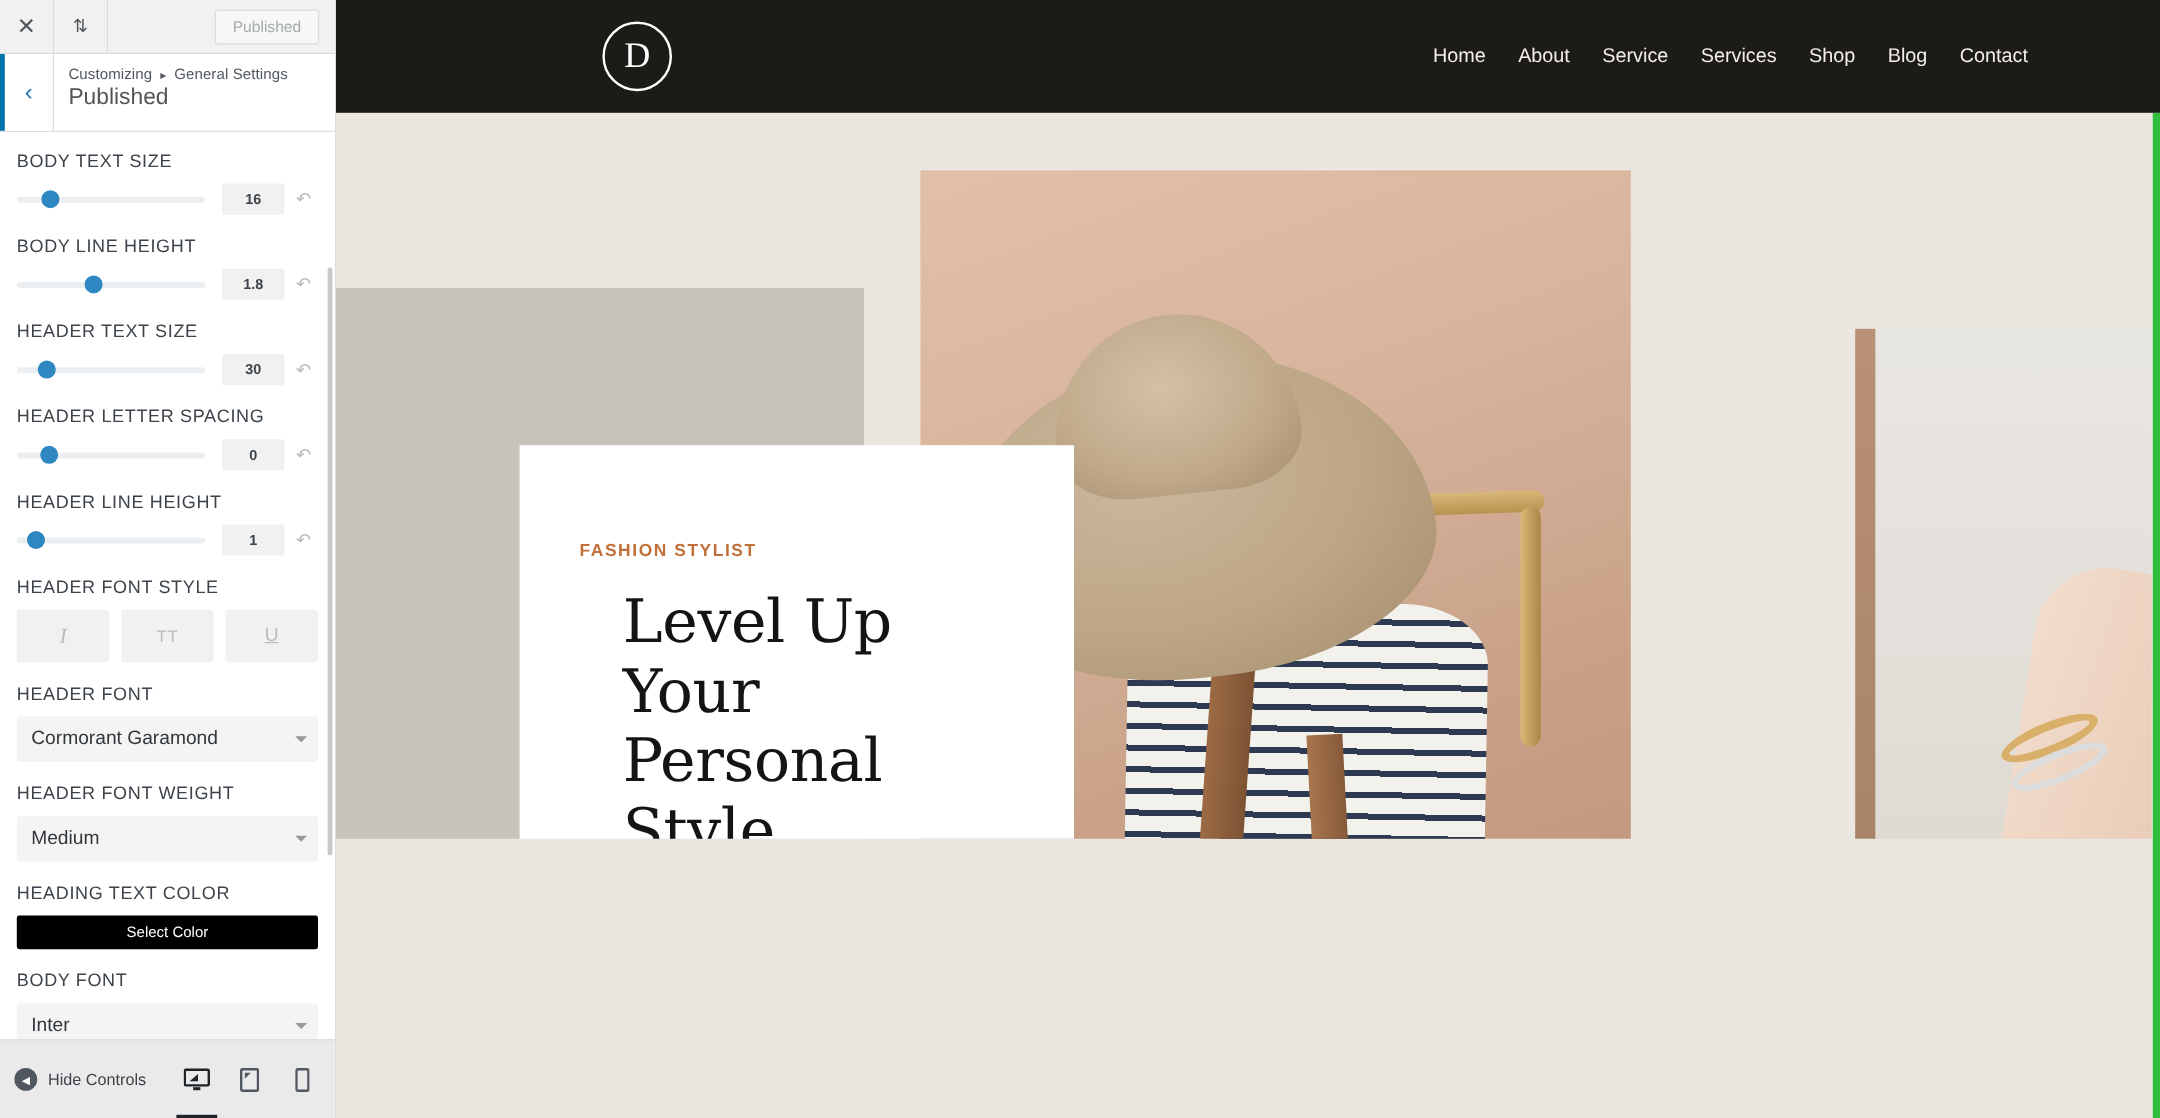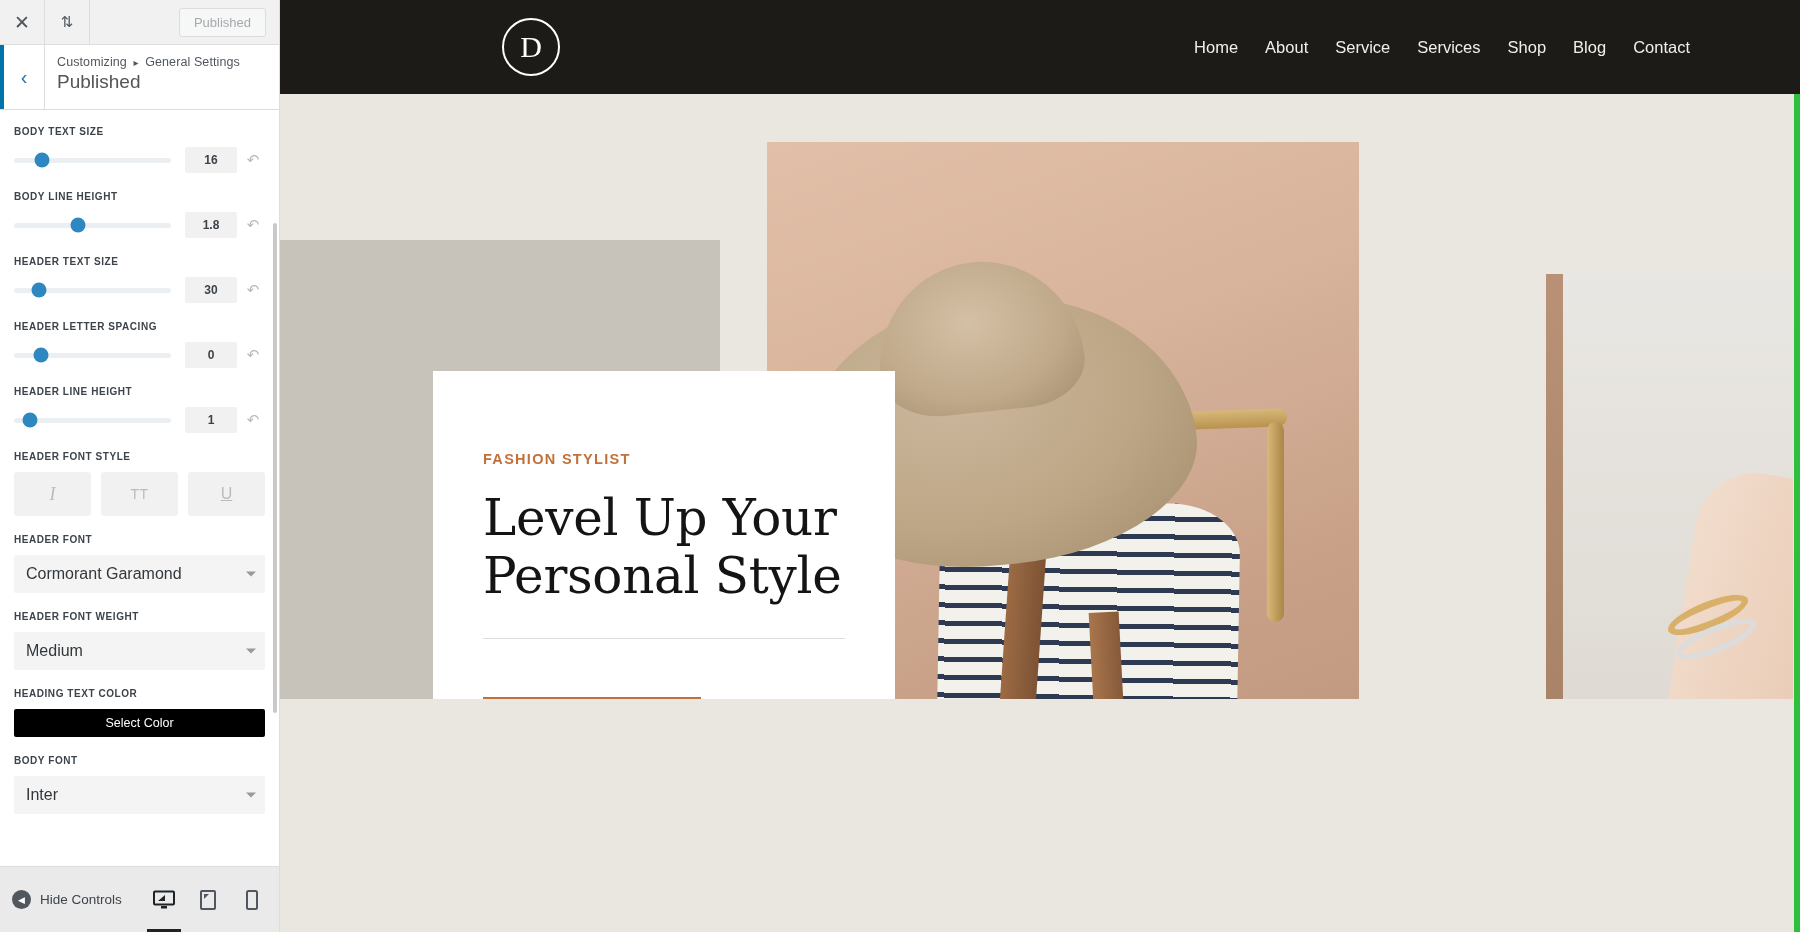--- a/index.html
+++ b/index.html
@@ -61,21 +61,21 @@
     flex: 1; overflow: hidden; position: relative;
     padding: 16px 14px 0 14px; background: #fff;
   }
   .scrollbar {
     position: absolute; right: 2px; top: 113px;
     width: 4px; height: 490px; background: #c9c9c9; border-radius: 3px;
   }
 
   .ctl { margin-bottom: 18px; }
   .ctl-label {
-    font-size: 10px; font-weight: 700; color: #3c434a;
+    font-size: 15px; font-weight: 400; color: #3c434a;
     letter-spacing: .55px; text-transform: uppercase; margin-bottom: 10px;
   }
 
   .slider-row { display: flex; align-items: center; gap: 0; }
   .slider-track {
     position: relative; height: 5px; background: #eceff1; border-radius: 3px;
     flex: 1; margin-right: 14px;
   }
   .slider-knob {
     position: absolute; top: 50%; width: 15px; height: 15px; border-radius: 50%;
@@ -207,20 +207,21 @@
     background: #fff; padding: 80px 50px 0 50px;
   }
   .eyebrow {
     color: #c2703a; font-size: 14.5px; font-weight: 700; letter-spacing: 1.3px;
     margin-bottom: 22px;
   }
   .hero-title {
     font-family: "DejaVu Serif", "Liberation Serif", serif;
     font-size: 50px; line-height: 1.16; color: #141414; font-weight: 400;
     letter-spacing: -.3px;
+    margin-left: 36px;
   }
   .hero-rule { height: 1px; background: #dcdcdc; margin: 33px 0 28px 0; }
   .hero-body { font-size: 16.5px; line-height: 1.85; color: #5b5b5b; }
   .cta {
     margin-top: 30px; display: inline-flex; align-items: center; gap: 12px;
     background: #c2703a; color: #fff; font-size: 13.5px; font-weight: 700;
     letter-spacing: 1.1px; padding: 17px 25px; cursor: pointer; border: none;
   }
   .cta .arrow { font-size: 10px; }
 

